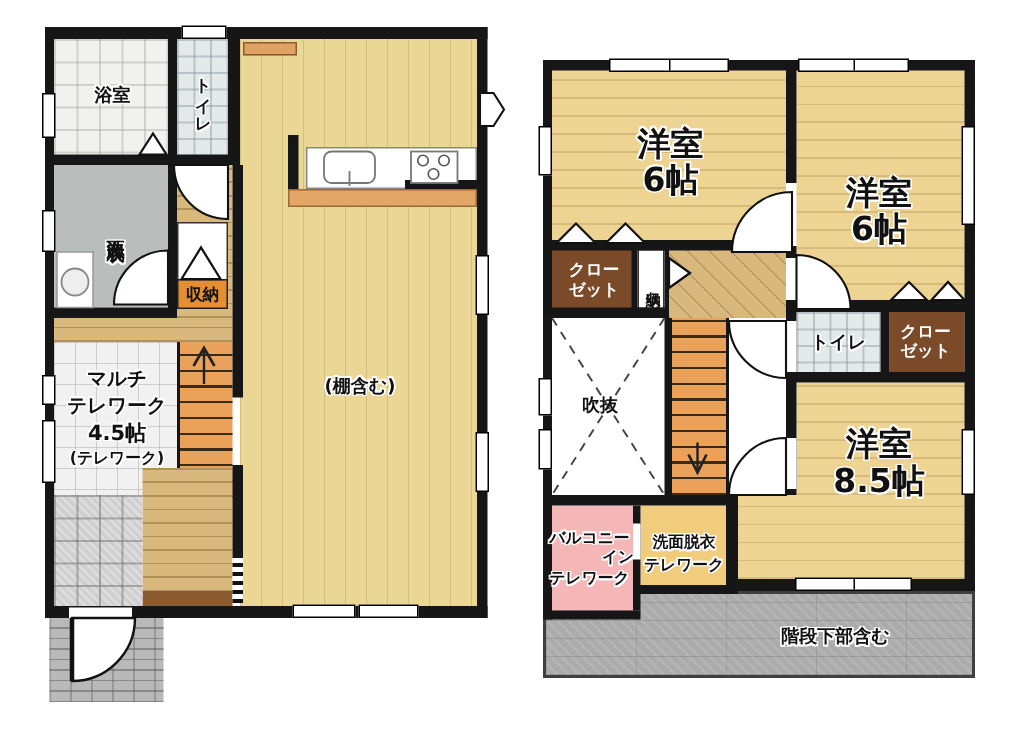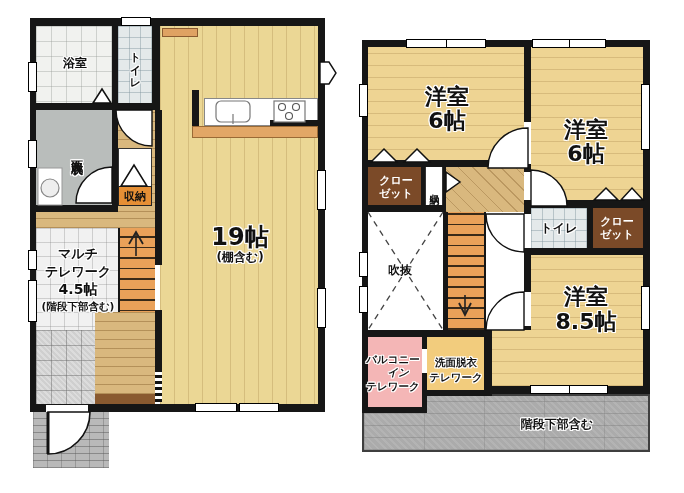--- a/index.html
+++ b/index.html
@@ -207,38 +207,37 @@
   </svg>
 
   <div class="layer">
 
     <div class="lbl" style="left:75px;top:63px;font-size:12px;">浴室</div>
     <div class="lbl vert" style="left:135px;top:64px;font-size:11px;">トイレ</div>
     <div class="lbl vert" style="left:77px;top:152px;font-size:12px;">洗面脱衣</div>
     <div class="lbl" style="left:78px;top:253px;font-size:13px;text-align:center;">マルチ</div>
     <div class="lbl" style="left:78px;top:271px;font-size:13px;">テレワーク</div>
     <div class="lbl" style="left:78px;top:289px;font-size:14px;">4.5帖</div>
-    <div class="lbl" style="left:78px;top:306px;font-size:10.5px;">(階段下部含む)</div>
-    <div class="lbl" style="left:240px;top:237px;font-size:24px;">19帖</div>
+    <div class="lbl" style="left:78px;top:306px;font-size:10.5px;">(テレワーク)</div>
     <div class="lbl" style="left:240px;top:257px;font-size:12px;">(棚含む)</div>
 
     <div class="lbl" style="left:447px;top:97px;font-size:22px;">洋室</div>
     <div class="lbl" style="left:447px;top:121px;font-size:22px;">6帖</div>
     <div class="lbl" style="left:586px;top:130px;font-size:22px;">洋室</div>
     <div class="lbl" style="left:586px;top:154px;font-size:22px;">6帖</div>
     <div class="lbl w" style="left:396px;top:180px;font-size:11px;">クロー</div>
     <div class="lbl w" style="left:396px;top:193px;font-size:11px;">ゼット</div>
     <div class="lbl vert" style="left:434px;top:187px;font-size:10px;text-shadow:none;">収納</div>
     <div class="lbl" style="left:400px;top:270px;font-size:12px;text-shadow:none;">吹抜</div>
     <div class="lbl" style="left:559px;top:228px;font-size:12px;">トイレ</div>
     <div class="lbl w" style="left:617px;top:221px;font-size:11px;">クロー</div>
     <div class="lbl w" style="left:617px;top:234px;font-size:11px;">ゼット</div>
     <div class="lbl" style="left:586px;top:297px;font-size:22px;">洋室</div>
     <div class="lbl" style="left:586px;top:322px;font-size:22px;">8.5帖</div>
     <div class="lbl" style="left:393px;top:359px;font-size:10.5px;">バルコニー</div>
-    <div class="lbl" style="left:398px;top:372px;font-size:10.5px;font-style:italic;">イン</div>
+    <div class="lbl" style="left:412px;top:372px;font-size:10.5px;">イン</div>
     <div class="lbl" style="left:393px;top:386px;font-size:10.5px;">テレワーク</div>
     <div class="lbl" style="left:456px;top:362px;font-size:10.5px;">洗面脱衣</div>
     <div class="lbl" style="left:456px;top:377px;font-size:10.5px;">テレワーク</div>
     <div class="lbl" style="left:557px;top:424px;font-size:12px;">階段下部含む</div>
   </div>
 
 </div>
 
 </body></html>

